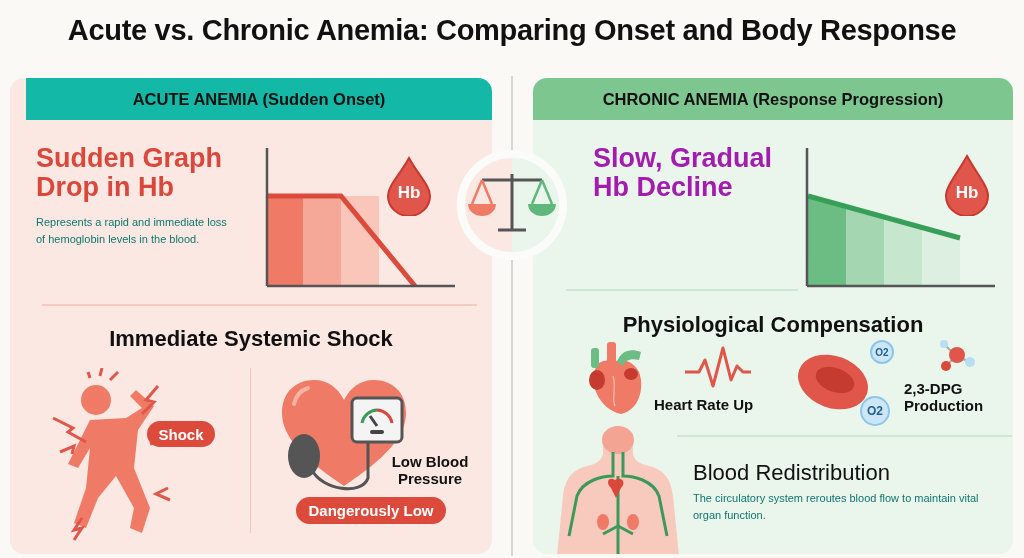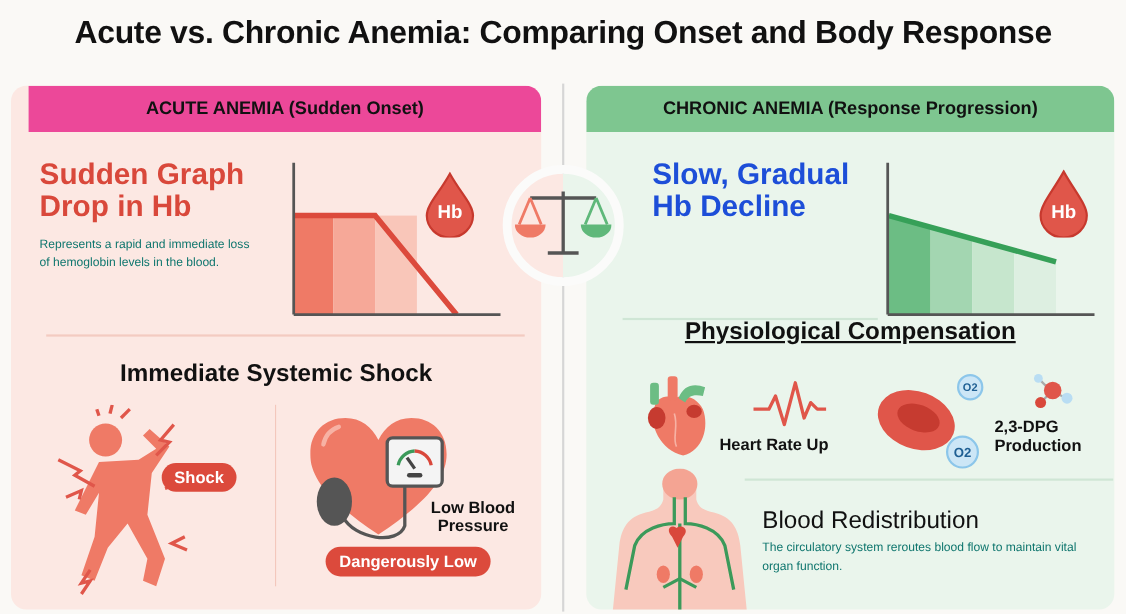--- a/index.html
+++ b/index.html
@@ -7,30 +7,30 @@
   body { background: #faf9f6; font-family: "Liberation Sans", sans-serif; position: relative; color: #1a1a1a; }
 
   .title { position: absolute; left: 0; top: 14px; width: 1024px; text-align: center;
     font-size: 29px; font-weight: bold; letter-spacing: -0.3px; color: #111; }
 
   .panel { position: absolute; top: 78px; height: 476px; border-radius: 14px; overflow: hidden; }
   .panel.acute { left: 10px; width: 482px; background: #fce8e3; }
   .panel.chronic { left: 533px; width: 480px; background: #eaf5ec; }
   .panel-header { height: 42px; display: flex; align-items: center; justify-content: center;
     font-size: 16.5px; font-weight: bold; color: #111; }
-  .acute .panel-header { background: #ec4899; margin-left: 16px; }
+  .acute .panel-header { background: #14b8a6; margin-left: 16px; }
   .chronic .panel-header { background: #7ec690; }
 
   .center-divider { position: absolute; left: 511px; top: 76px; width: 2px; height: 480px; background: #d6d6d6; }
   .scale-circle { position: absolute; left: 457px; top: 150px; width: 110px; height: 110px; border-radius: 50%;
     background: linear-gradient(90deg, #fce8e3 50%, #eaf5ec 50%); border: 8px solid #fbfbfa; }
 
   .abs { position: absolute; }
   .big-red { color: #d9483b; font-size: 27px; font-weight: bold; line-height: 29px; }
-  .big-green { color: #1d4ed8; font-size: 27px; font-weight: bold; line-height: 29px; }
+  .big-green { color: #a21caf; font-size: 27px; font-weight: bold; line-height: 29px; }
   .desc { font-size: 11px; line-height: 17px; color: #0f766e; }
   .section-h { font-size: 22px; font-weight: bold; color: #111; text-align: center; }
   .hr-red { position: absolute; height: 2px; background: #f3cbc1; }
   .hr-green { position: absolute; height: 2px; background: #cfe6d5; }
 
   .pill { position: absolute; background: #dc4a3c; color: #fff; font-weight: bold; border-radius: 14px;
     display: flex; align-items: center; justify-content: center; }
   .lbl { font-size: 15px; font-weight: bold; color: #111; line-height: 17px; }
 </style>
 </head>
@@ -128,21 +128,21 @@
     <line x1="2" y1="148" x2="190" y2="148" stroke="#555" stroke-width="2.5"></line>
   </svg>
 
   <div class="abs" style="left:410px; top:76px; width:48px; height:62px;">
     <svg width="48" height="62" viewBox="0 0 48 62">
       <path d="M24 2 C34 20 45 32 45 42 A21 20 0 0 1 3 42 C3 32 14 20 24 2 Z" fill="#e0564a" stroke="#c7392e" stroke-width="2"></path>
     </svg>
     <span style="position:absolute; left:0; top:29px; width:48px; text-align:center; color:#fff; font-weight:bold; font-size:17px;">Hb</span>
   </div>
 
-  <div class="abs section-h" style="left:60px; top:210px; width:360px;text-decoration:underline;">Physiological Compensation</div>
+  <div class="abs section-h" style="left:60px; top:234px; width:360px;">Physiological Compensation</div>
 
   <svg class="abs" style="left:50px; top:258px;" width="70" height="80" viewBox="0 0 70 80">
     <path d="M12 34 C6 50 18 74 38 78 C56 74 62 52 56 36 C50 24 38 22 30 26 C22 22 14 26 12 34 Z" fill="#ef7a66"></path>
     <rect x="24" y="6" width="9" height="22" rx="3" fill="#ef7a66"></rect>
     <rect x="8" y="12" width="8" height="20" rx="3" fill="#6cbd84"></rect>
     <path d="M34 26 C38 14 48 12 58 16 L56 24 C48 22 42 24 40 30 Z" fill="#6cbd84"></path>
     <ellipse cx="14" cy="44" rx="8" ry="10" fill="#c63b30"></ellipse>
     <ellipse cx="48" cy="38" rx="7" ry="6" fill="#c63b30"></ellipse>
     <path d="M30 40 C34 52 28 62 32 70" stroke="#f7b2a4" stroke-width="1.5" fill="none"></path>
   </svg>

